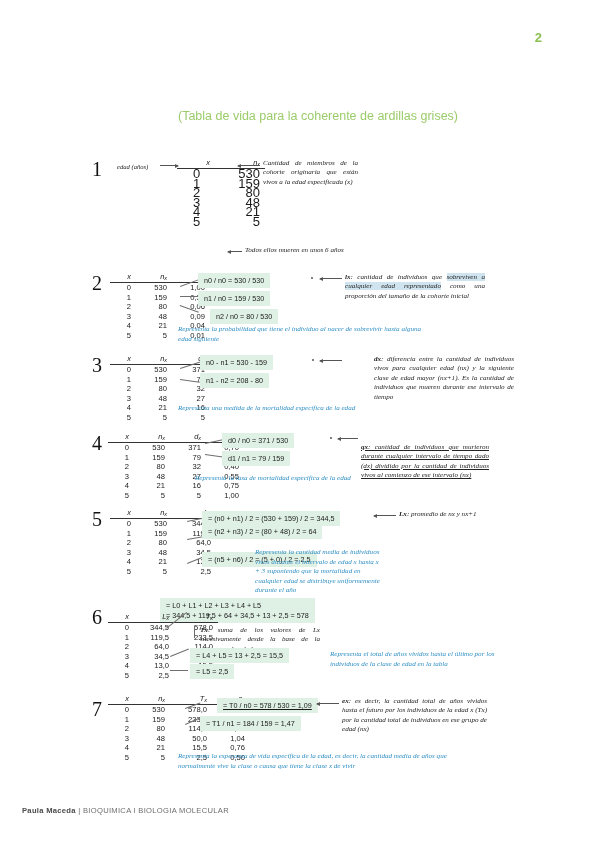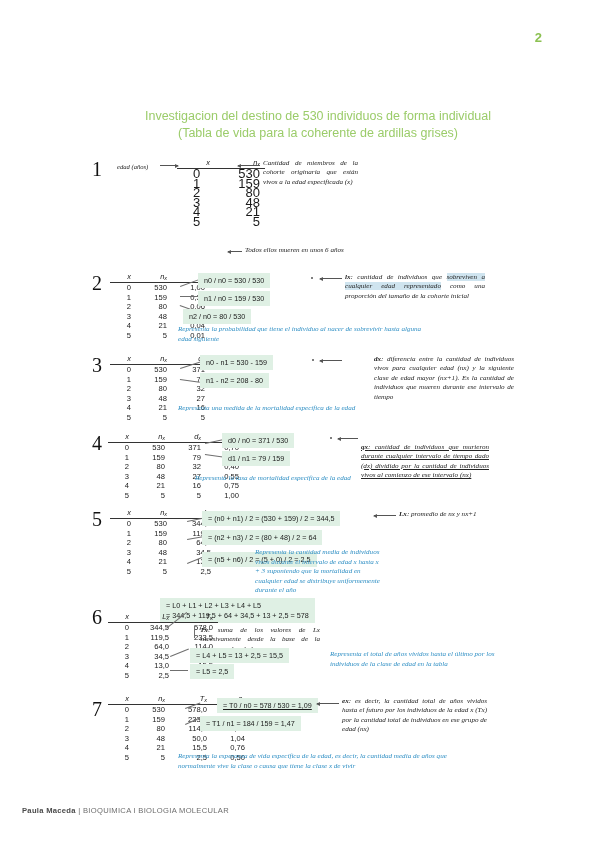--- a/index.html
+++ b/index.html
@@ -134,21 +134,20 @@
 </style>
 </head>
 <body>
 
 <div class="page">
 
   <div class="page-number">2</div>
 
 
   <div class="title-block">
-    <div>Investigacion del destino de 530 individuos de forma individual</div>
     <div>(Tabla de vida para la coherente de ardillas grises)</div>
   </div>
 
   <div class="section" style="top:158px;">
     <div class="snum">1</div>
 
     <div class="annot" style="left:117px;top:4px;font-size:6.6px;width:46px;text-align:left;">edad (años)</div>
     <div class="arrowline right" style="left:160px;top:7px;width:18px;"></div>
 
     <table class="ltable" style="left:177px;top:0px;">
@@ -236,21 +235,21 @@
             <td>0,01</td>
           </tr>
       </tbody>
     </table>
 
     <div class="lead" style="left:180px;top:14px;width:20px;transform:rotate(-20deg);"></div>
     <div class="gbox" style="left:198px;top:1px;">n0 / n0 = 530 / 530</div>
     <div class="lead" style="left:180px;top:24px;width:18px;"></div>
     <div class="gbox" style="left:198px;top:19px;">n1 / n0 = 159 / 530</div>
     <div class="lead" style="left:180px;top:33px;width:20px;transform:rotate(20deg);"></div>
-    <div class="gbox" style="left:183px;top:37px;">n2 / n0 = 80 / 530</div>
+    <div class="gbox" style="left:210px;top:37px;">n2 / n0 = 80 / 530</div>
 
     <div class="dot" style="left:311px;top:5px;"></div>
     <div class="arrowline" style="left:320px;top:6px;width:22px;"></div>
     <div class="annot" style="left:345px;top:1px;width:140px;"><b>lx</b><span>: cantidad de individuos que <span class="hl">sobreviven a cualquier edad representado</span> como una proporción del tamaño de la cohorte inicial</span></div>
 
     <div class="blue-note" style="left:178px;top:53px;width:250px;">Representa la probabilidad que tiene el individuo al nacer de sobrevivir hasta alguna edad siguiente</div>
   </div>
 
   <div class="section" style="top:354px;">
     <div class="snum">3</div>
@@ -414,21 +413,21 @@
             <td>5</td>
             <td>5</td>
             <td>2,5</td>
           </tr>
       </tbody>
     </table>
 
     <div class="lead" style="left:187px;top:13px;width:16px;transform:rotate(-12deg);"></div>
     <div class="gbox" style="left:202px;top:3px;">= (n0 + n1) / 2 = (530 + 159) / 2 = 344,5</div>
     <div class="lead" style="left:187px;top:31px;width:16px;transform:rotate(-10deg);"></div>
-    <div class="gbox" style="left:202px;top:22px;">= (n2 + n3) / 2 = (80 + 48) / 2 = 64</div>
+    <div class="gbox" style="left:202px;top:16px;">= (n2 + n3) / 2 = (80 + 48) / 2 = 64</div>
     <div class="lead" style="left:187px;top:55px;width:16px;transform:rotate(-22deg);"></div>
     <div class="gbox" style="left:202px;top:44px;">= (n5 + n6) / 2 = (5 + 0) / 2 = 2,5</div>
 
     <div class="arrowline" style="left:374px;top:7px;width:22px;"></div>
     <div class="annot" style="left:399px;top:2px;width:112px;"><b>Lx</b><span>: promedio de nx y nx+1</span></div>
 
     <div class="blue-note" style="left:255px;top:40px;width:128px;">Representa la cantidad media de individuos vivos durante el intervalo de edad x hasta x + 3 suponiendo que la mortalidad en cualquier edad se distribuye uniformemente durante el año</div>
   </div>
 
   <div class="section" style="top:598px;">

